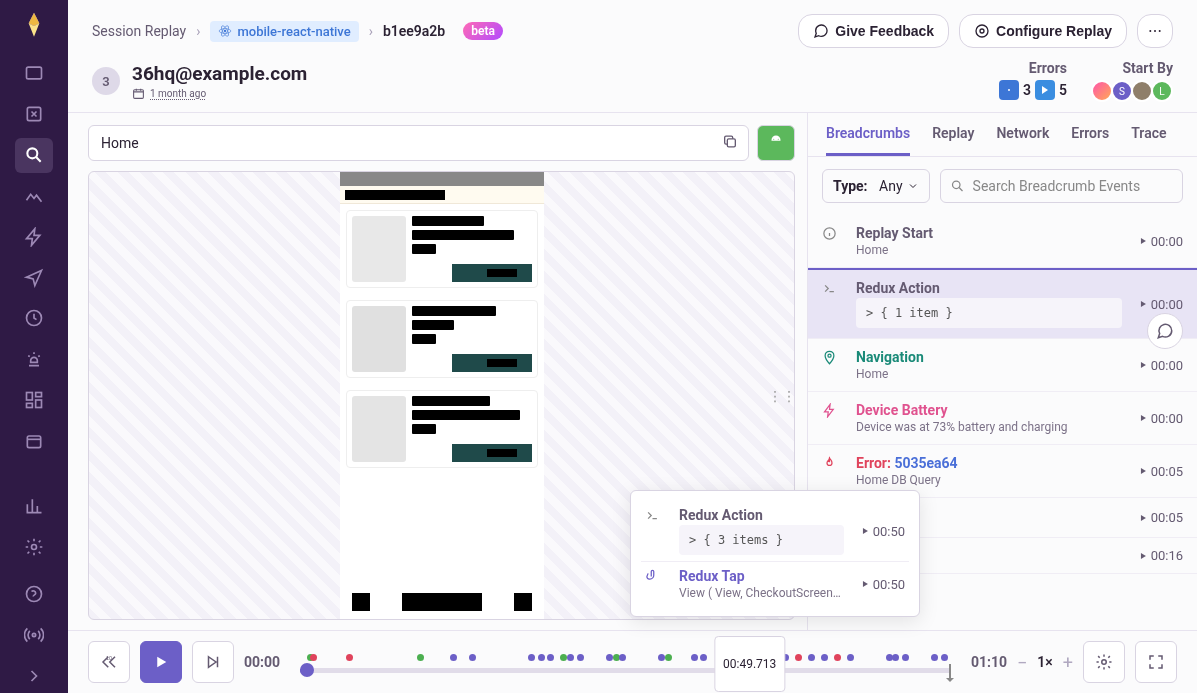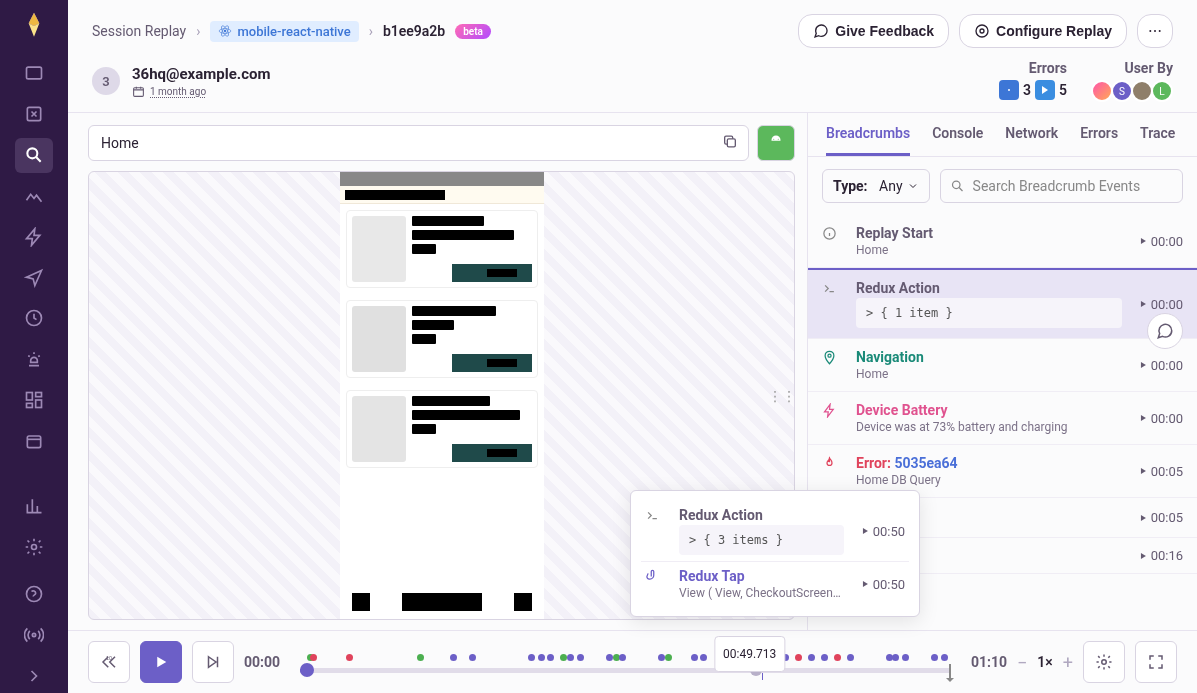--- a/index.html
+++ b/index.html
@@ -11,29 +11,29 @@
 .nav-icon.active{background:#4a3560;color:#fff;}
 .nav-icon svg{width:20px;height:20px;}
 .nav-spacer{flex:1;}
 .main{flex:1;display:flex;flex-direction:column;background:#fbfbfc;overflow:hidden;}
 .header{padding:14px 24px 10px;border-bottom:1px solid #e7e3ef;}
 .breadcrumb-row{display:flex;align-items:center;justify-content:space-between;margin-bottom:12px;}
 .breadcrumb{display:flex;align-items:center;gap:10px;color:#645a71;font-size:14px;}
 .breadcrumb .chev{color:#a8a0b8;}
 .proj-badge{display:inline-flex;align-items:center;gap:5px;background:#e0edff;color:#3d76d6;padding:3px 8px;border-radius:4px;font-size:13px;font-weight:500;}
 .proj-badge svg{width:14px;height:14px;}
-.beta-badge{background:linear-gradient(135deg,#ff6ab5,#b24bff);color:#fff;font-size:10px;font-weight:600;padding:2px 8px;border-radius:10px;}
+.beta-badge{background:linear-gradient(135deg,#ff6ab5,#b24bff);color:#fff;font-size:12px;font-weight:600;padding:2px 8px;border-radius:10px;margin-left:8px;}
 .header-actions{display:flex;gap:10px;}
 .btn{display:inline-flex;align-items:center;gap:6px;border:1px solid #d9d4e2;background:#fff;padding:8px 14px;border-radius:14px;font-size:14px;font-weight:600;color:#2b2233;cursor:pointer;}
 .btn svg{width:16px;height:16px;}
 .icon-btn{width:36px;justify-content:center;padding:8px;}
 .title-row{display:flex;align-items:center;justify-content:space-between;}
 .title-left{display:flex;align-items:center;gap:12px;}
 .circle-badge{width:28px;height:28px;border-radius:50%;background:#ded9e8;color:#645a71;display:flex;align-items:center;justify-content:center;font-size:13px;font-weight:600;}
-.title-text{font-size:15px;font-weight:700;color:#2b2233;}
+.title-text{font-size:19px;font-weight:700;color:#2b2233;}
 .sub-time{font-size:10px;color:#645a71;display:flex;align-items:center;gap:5px;margin-top:2px;text-decoration:underline dotted;text-underline-offset:2px;}
 .stats{display:flex;gap:30px;}
 .stat-col{text-align:right;}
 .stat-label{font-size:14px;font-weight:700;color:#645a71;margin-bottom:4px;}
 .stat-val{display:flex;align-items:center;gap:4px;justify-content:flex-end;}
 .mini-badge{width:20px;height:20px;border-radius:4px;display:inline-flex;align-items:center;justify-content:center;}
 .mini-badge.reactish{background:#3d76d6;}
 .mini-badge.blue2{background:#3a8de0;}
 .avatar{width:22px;height:22px;border-radius:50%;display:inline-block;margin-left:-6px;border:2px solid #fff;}
 .av1{background:linear-gradient(135deg,#f5a,#fa5);}
@@ -101,21 +101,21 @@
 .timeline-area{flex:1;display:flex;flex-direction:column;gap:6px;padding:0 10px;position:relative;}
 .marker-track{height:10px;position:relative;}
 .marker{position:absolute;top:2px;width:7px;height:7px;border-radius:50%;}
 .m-red{background:#e0435c;}
 .m-green{background:#4caf50;}
 .m-purple{background:#6c5fc7;}
 .slider-track{height:5px;background:#e1dce9;border-radius:3px;position:relative;}
 .slider-fill{position:absolute;left:0;top:0;bottom:0;background:#6c5fc7;border-radius:3px;}
 .slider-thumb{position:absolute;top:50%;transform:translate(-50%,-50%);width:14px;height:14px;border-radius:50%;background:#6c5fc7;}
 .slider-scrub{position:absolute;top:50%;transform:translate(-50%,-50%);width:12px;height:12px;border-radius:50%;background:#b8b0c9;}
-.scrub-tooltip{position:absolute;top:-28px;transform:translateX(-50%);background:#fff;border:1px solid #d9d4e2;border-radius:4px;padding:10px 8px;font-size:12px;white-space:nowrap;}
+.scrub-tooltip{position:absolute;top:-28px;transform:translateX(-50%);background:#fff;border:1px solid #d9d4e2;border-radius:4px;padding:20px 8px;font-size:12px;white-space:nowrap;}
 .end-marker{position:absolute;right:0;top:-4px;width:2px;height:14px;background:#888;}
 .end-marker::after{content:'';position:absolute;top:14px;left:-3px;border:4px solid transparent;border-top-color:#888;}
 .playhead{position:absolute;top:0;bottom:0;width:1px;background:#6c5fc7;}
 .time-label{font-size:14px;font-weight:700;color:#645a71;}
 .zoom-group{display:flex;align-items:center;gap:10px;color:#645a71;}
 .zoom-btn{cursor:pointer;font-size:18px;color:#b0a8c0;}
 </style>
 </head>
 <body>
 
@@ -285,21 +285,21 @@
               <span style="font-weight:600">3</span>
               <span class="mini-badge blue2">
                   <svg width="12" height="12" viewBox="0 0 24 24" fill="#fff">
                     <path d="M6 4l12 8-12 8z"></path>
                   </svg>
                 </span>
               <span style="font-weight:600">5</span>
             </div>
           </div>
           <div class="stat-col">
-            <div class="stat-label">User By</div>
+            <div class="stat-label">Start By</div>
             <div class="stat-val">
               <span class="avatar av1"></span>
               <span class="avatar av2" style="display:flex;align-items:center;justify-content:center;color:#fff;font-size:10px;">S</span>
               <span class="avatar av3"></span>
               <span class="avatar av4" style="display:flex;align-items:center;justify-content:center;color:#fff;font-size:10px;">L</span>
             </div>
           </div>
         </div>
       </div>
     </div>
@@ -363,21 +363,21 @@
                 <div class="foot-sq"></div>
               </div>
           </div>
           <div class="drag-handle">⋮⋮</div>
         </div>
       </div>
 
       <div class="right-panel" style="position:relative;">
         <div class="tabs" id="tabs-row">
             <div class="tab active">Breadcrumbs</div>
-            <div class="tab">Console</div>
+            <div class="tab">Replay</div>
             <div class="tab">Network</div>
             <div class="tab">Errors</div>
             <div class="tab">Trace</div>
           </div>
         <div class="filter-row">
           <div class="type-filter">
             <b>Type:</b>&nbsp;<span>Any</span>
             <svg width="12" height="12" viewBox="0 0 24 24" fill="none" stroke="currentColor" stroke-width="2">
                 <path d="M6 9l6 6 6-6"></path>
               </svg>

